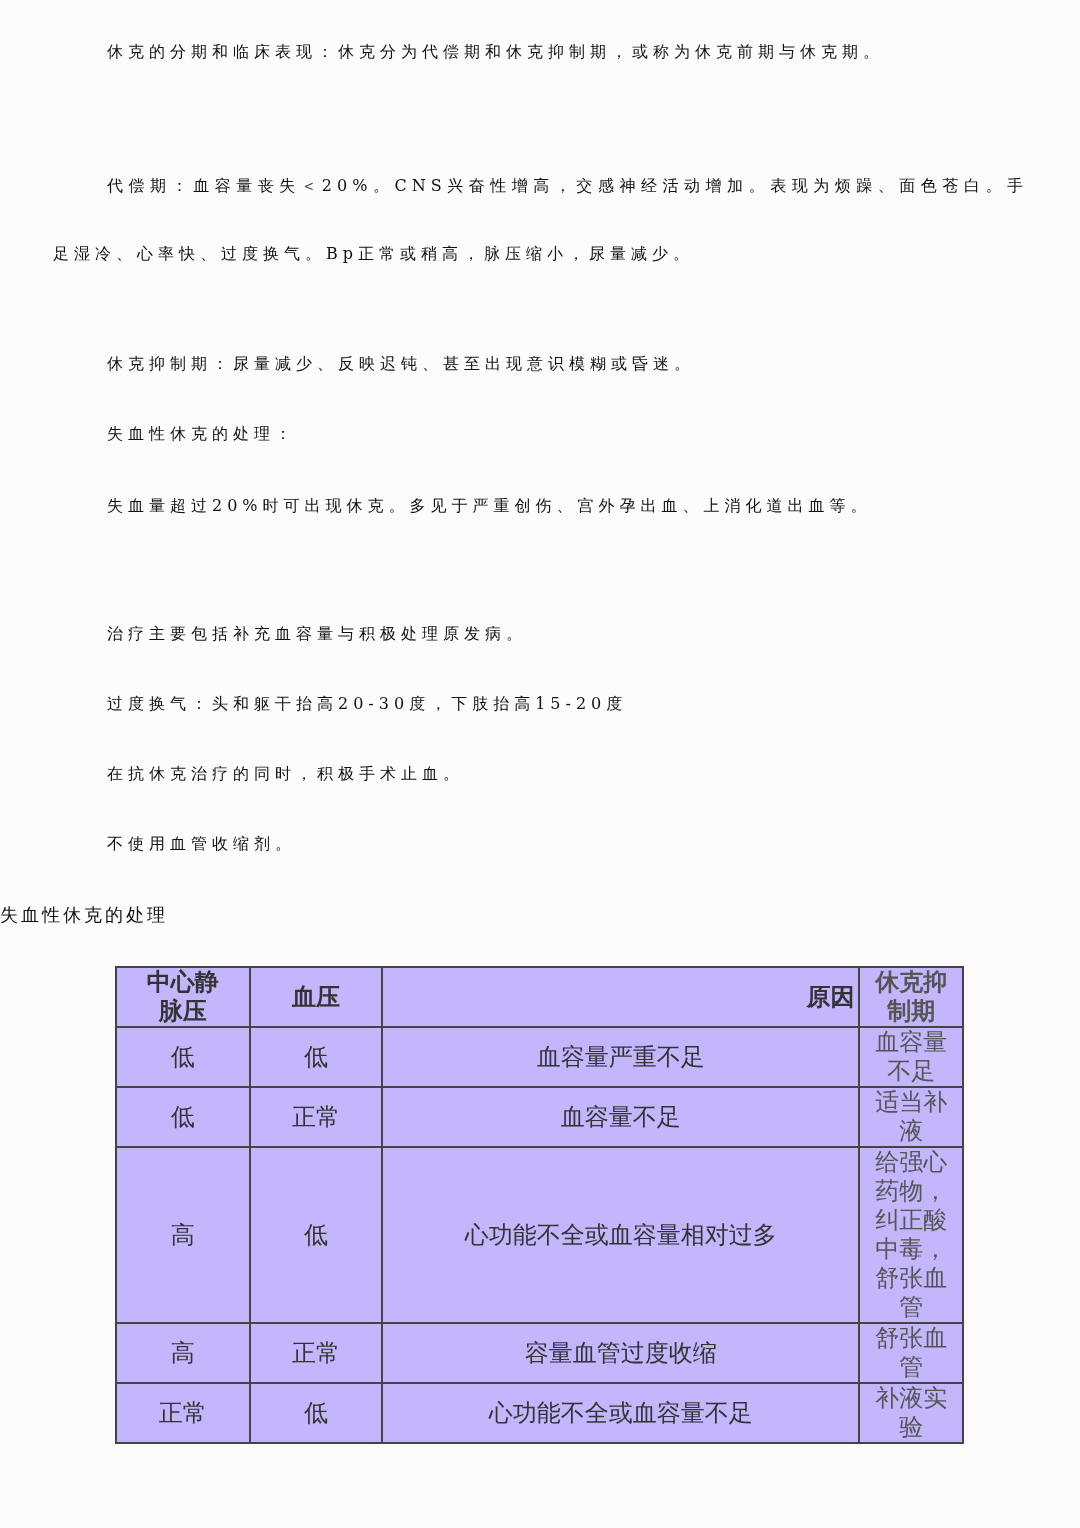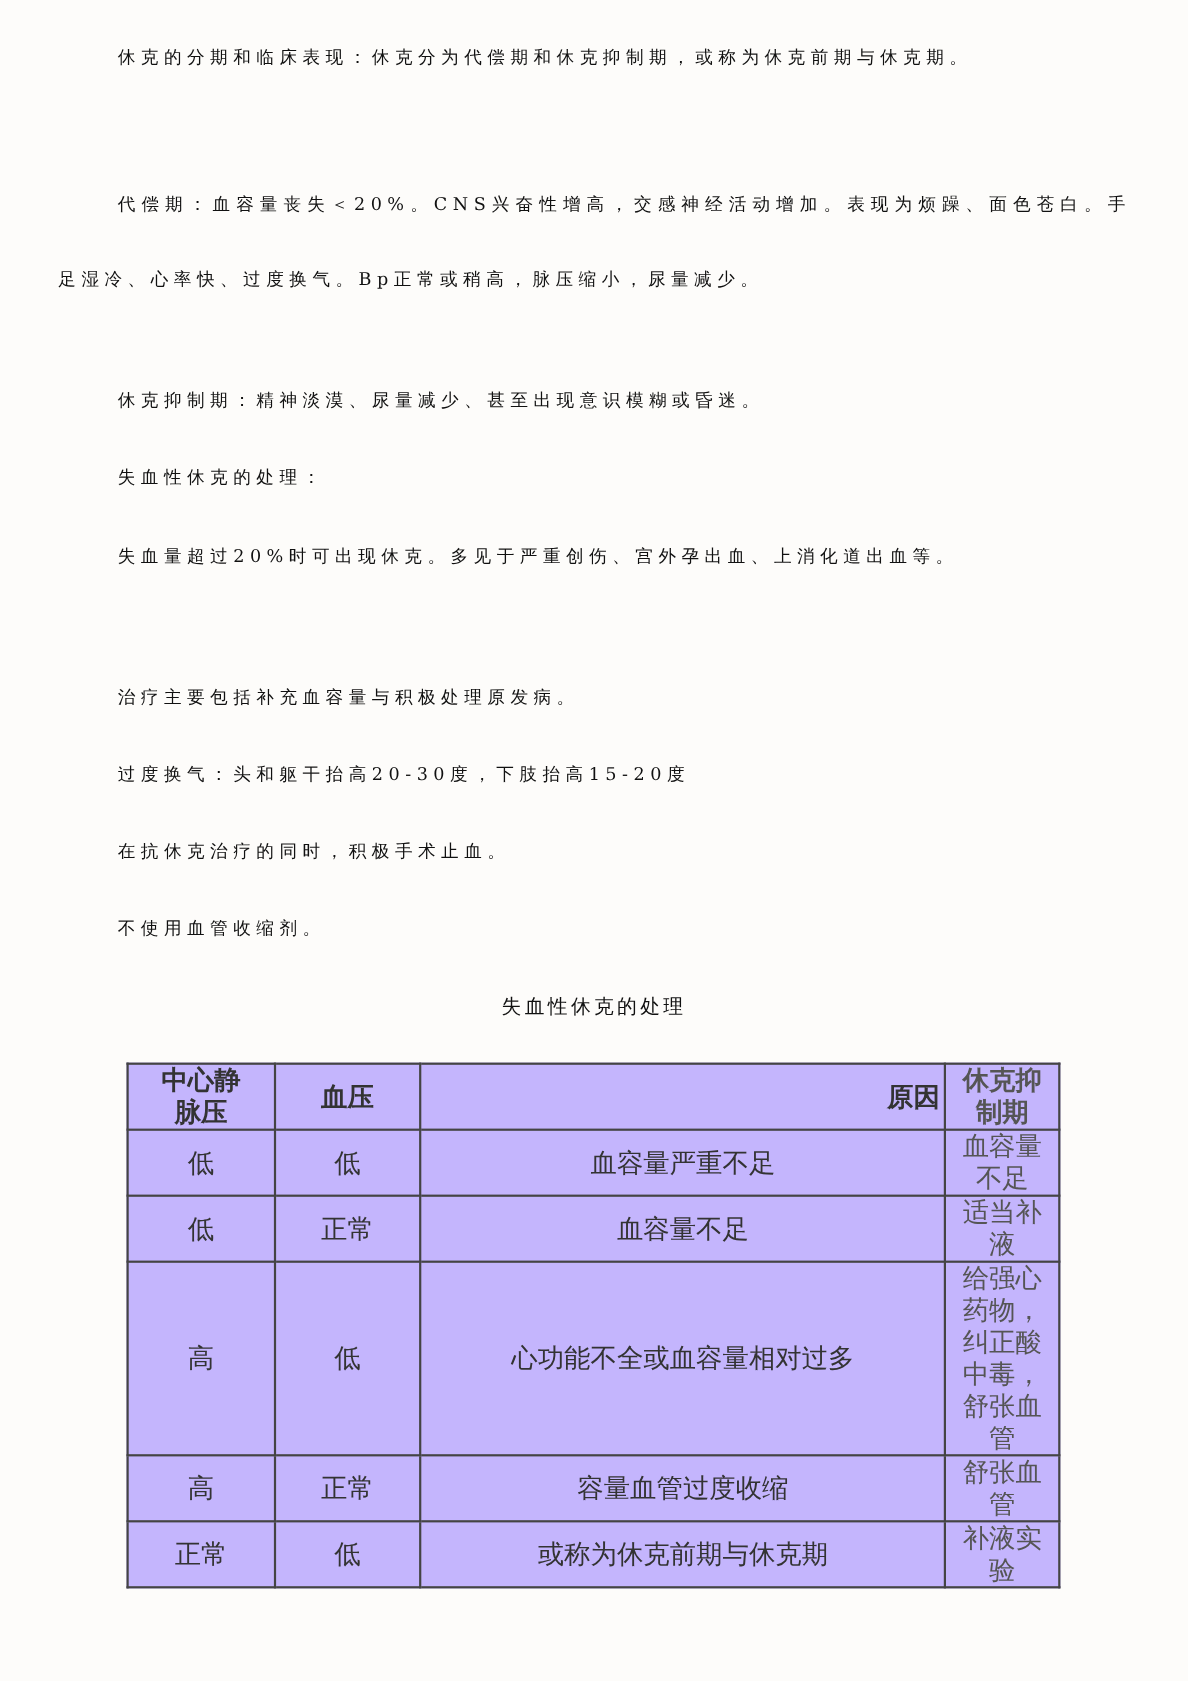--- a/index.html
+++ b/index.html
@@ -21,21 +21,21 @@
     letter-spacing: 5px;
     text-indent: 54px;
     text-align: justify;
     margin: 0;
   }
   .caption {
     position: absolute;
     top: 903px;
     left: 0;
     width: 1080px;
-    text-align: center;
+    text-align: left;
     font-size: 18px;
     letter-spacing: 3px;
   }
   table {
     position: absolute;
     left: 115px;
     top: 966px;
     width: 849px;
     border-collapse: collapse;
     background: #c4b5fd;
@@ -56,21 +56,21 @@
   .c2 { width: 126px; }
   .c3 { width: 482px; text-align: right; }
   .c4 { width: 94px; color: #555; }
   .narrow { display: inline-block; width: 80px; word-break: break-all; }
 </style>
 </head>
 <body>
 
 <p class="para" style="top:18px">休克的分期和临床表现：休克分为代偿期和休克抑制期，或称为休克前期与休克期。</p>
 <p class="para" style="top:152px">代偿期：血容量丧失＜20%。CNS兴奋性增高，交感神经活动增加。表现为烦躁、面色苍白。手足湿冷、心率快、过度换气。Bp正常或稍高，脉压缩小，尿量减少。</p>
-<p class="para" style="top:330px">休克抑制期：精神淡漠、尿量减少、甚至出现意识模糊或昏迷。</p>
+<p class="para" style="top:330px">休克抑制期：尿量减少、反映迟钝、甚至出现意识模糊或昏迷。</p>
 <p class="para" style="top:400px">失血性休克的处理：</p>
 <p class="para" style="top:472px">失血量超过20%时可出现休克。多见于严重创伤、宫外孕出血、上消化道出血等。</p>
 <p class="para" style="top:600px">治疗主要包括补充血容量与积极处理原发病。</p>
 <p class="para" style="top:670px">过度换气：头和躯干抬高20-30度，下肢抬高15-20度</p>
 <p class="para" style="top:740px">在抗休克治疗的同时，积极手术止血。</p>
 <p class="para" style="top:810px">不使用血管收缩剂。</p>
 
 <div class="caption">失血性休克的处理</div>
 
 <table>
@@ -101,17 +101,17 @@
   </tr>
   <tr style="height:58px">
     <td>高</td>
     <td>正常</td>
     <td>容量血管过度收缩</td>
     <td class="c4"><span class="narrow">舒张血管</span></td>
   </tr>
   <tr style="height:58px">
     <td>正常</td>
     <td>低</td>
-    <td>或称为休克前期与休克期</td>
+    <td>心功能不全或血容量不足</td>
     <td class="c4"><span class="narrow">补液实验</span></td>
   </tr>
 </tbody>
   </table>
 
 </body></html>

